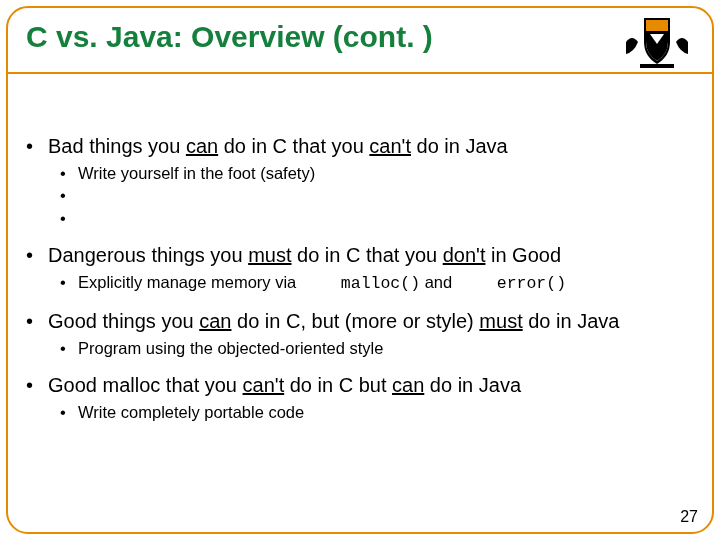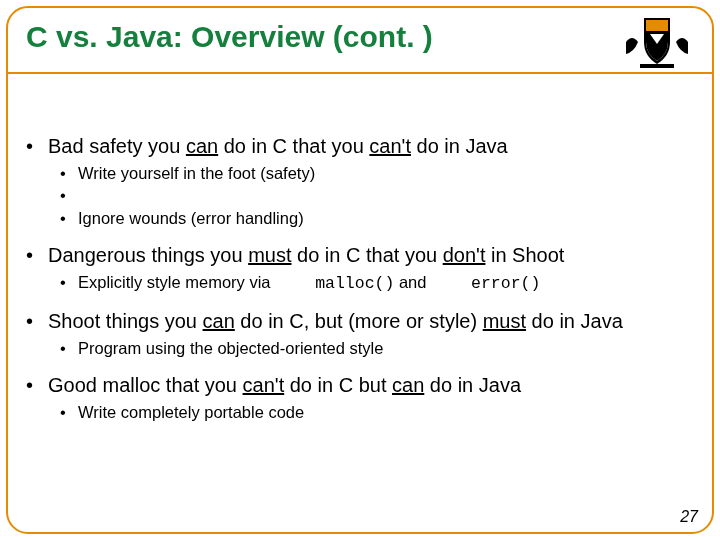--- a/index.html
+++ b/index.html
@@ -72,21 +72,20 @@
     flex: 0 0 18px;
   }
   .u { text-decoration: underline; margin-top: 28px; }
   .mono { font-family: "Courier New", monospace; font-size: 16.5px; padding-left: 40px; }
   .pagenum {
     position: absolute;
     bottom: 14px;
     right: 22px;
     font-size: 16px;
     color: #000;
-    font-style: italic;
   }
 </style>
 </head>
 <body>
 
 <div class="slide-frame"></div>
 <div class="title-divider"></div>
 
 <div class="title">C vs. Java: Overview (cont. )</div>
 
@@ -101,52 +100,51 @@
     <path d="M68 28 Q62 20 56 28 Q60 38 68 40 Z" fill="#000"></path>
     <rect x="20" y="50" width="34" height="4" fill="#000"></rect>
   </svg>
 </div>
 
 <div class="content">
 
   <div class="b1">
     <span class="dot">•</span>
     <span>
-      <span>Bad safety you </span><span class="u">can</span><span> do in C that you </span><span class="u">can't</span><span> do in Java</span>
+      <span>Bad things you </span><span class="u">can</span><span> do in C that you </span><span class="u">can't</span><span> do in Java</span>
     </span>
   </div>
   <div class="b2">
       <span class="dot">•</span>
       <span>Write yourself in the foot (safety)</span>
     </div>
   <div class="b2">
       <span class="dot">•</span>
     </div>
   <div class="b2">
       <span class="dot">•</span>
-      <span>Ignore wounds (error handling)</span>
     </div>
 
   <div class="b1">
     <span class="dot">•</span>
     <span>
-      <span>Dangerous things you </span><span class="u">must</span><span> do in C that you </span><span class="u">don't</span><span> in Shoot</span>
+      <span>Dangerous things you </span><span class="u">must</span><span> do in C that you </span><span class="u">don't</span><span> in Good</span>
     </span>
   </div>
   <div class="b2">
       <span class="dot">•</span>
     <span>
-      <span>Explicitly style memory via </span><span class="mono">malloc()</span><span> and </span><span class="mono">error()</span>
+      <span>Explicitly manage memory via </span><span class="mono">malloc()</span><span> and </span><span class="mono">error()</span>
     </span>
   </div>
 
   <div class="b1">
     <span class="dot">•</span>
     <span>
-      <span>Shoot things you </span><span class="u">can</span><span> do in C, but (more or style) </span><span class="u">must</span><span> do in Java</span>
+      <span>Good things you </span><span class="u">can</span><span> do in C, but (more or style) </span><span class="u">must</span><span> do in Java</span>
     </span>
   </div>
   <div class="b2">
       <span class="dot">•</span>
       <span>Program using the objected-oriented style</span>
     </div>
 
   <div class="b1">
     <span class="dot">•</span>
     <span>

